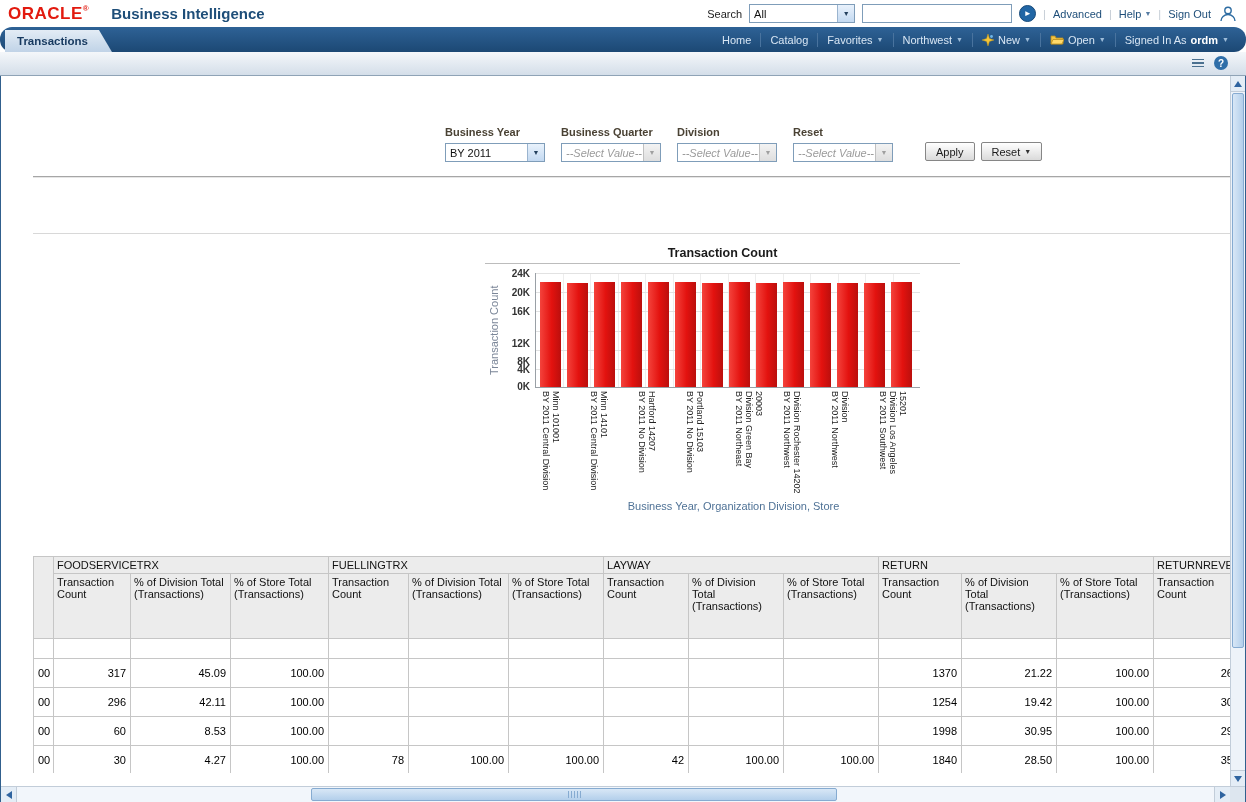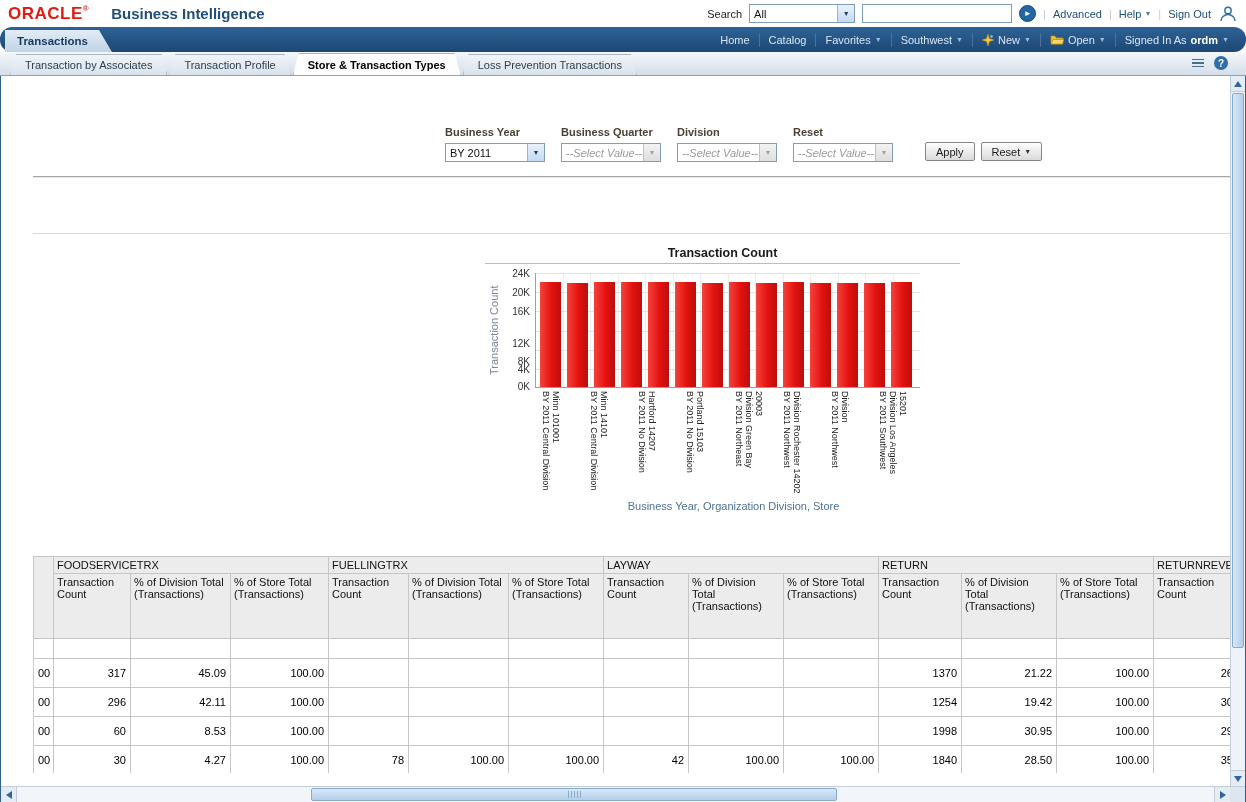--- a/index.html
+++ b/index.html
@@ -53,21 +53,21 @@
 .btn .caret{color:#333;}
 
 .mid-rule{height:1px;background:#d8d8d8;margin-top:56px;}
 
 
 .chart-wrap{width:475px;margin:12px 0 0 452px;}
 .chart-title{text-align:center;font-size:12.5px;font-weight:bold;color:#1a1a1a;}
 .chart-hr{border-top:1px solid #bcbcbc;margin:3px 0 9px;}
 .chart-body{display:flex;}
 .y-title{writing-mode:vertical-rl;transform:rotate(180deg);font-size:11px;color:#7b8698;height:115px;width:18px;display:flex;align-items:center;justify-content:center;}
-.yticks{position:relative;width:32px;height:115px;font-size:10px;color:#333;}
+.yticks{position:relative;width:32px;height:115px;font-size:10px;color:#333;font-weight:bold;}
 .ytick{position:absolute;right:5px;transform:translateY(-50%);}
 .plot{position:relative;width:385px;height:115px;border-left:1px solid #9aa0a6;border-bottom:1px solid #9aa0a6;display:flex;align-items:flex-end;gap:6px;padding:0 4px;background-image:repeating-linear-gradient(90deg,transparent 0 26.5px,#ededed 26.5px 27.5px);}
 .gridline{position:absolute;left:0;right:0;height:1px;background:#e2e2e2;}
 .bar{width:21px;background:linear-gradient(90deg,#f4433c 0%,#e3120f 55%,#bb0f0d 100%);position:relative;z-index:1;cursor:pointer;}
 .xlabels{display:flex;width:385px;margin-left:56px;height:106px;overflow:hidden;}
 .xlabel{flex:1;writing-mode:vertical-lr;font-size:9px;line-height:10px;color:#222;padding-top:3px;overflow:hidden;}
 .x-caption{width:385px;margin-left:56px;margin-top:6px;text-align:center;font-size:11px;color:#4f7296;}
 
 
 .table-wrap{margin-top:44px;height:217px;overflow:hidden;}
@@ -133,21 +133,21 @@
 <div class="navbar">
   <div class="main-tab">Transactions</div>
   <div class="nav-right">
     <span class="nav-item first">Home</span>
     <span class="nav-item">Catalog</span>
     <span class="nav-item">
         <span>Favorites</span>
         <span class="ncaret">▼</span>
       </span>
     <span class="nav-item">
-        <span>Southwest</span>
+        <span>Northwest</span>
         <span class="ncaret">▼</span>
       </span>
     <span class="nav-item">
       <svg width="12" height="12">
         <polygon points="6,0 7.4,4.6 12,6 7.4,7.4 6,12 4.6,7.4 0,6 4.6,4.6" fill="#f5c63a" stroke="#c99a18" stroke-width="0.5"></polygon>
         <circle cx="9.5" cy="2.5" r="1.4" fill="#6fb6e8"></circle>
       </svg>
       <span>New</span>
         <span class="ncaret">▼</span>
     </span>
@@ -161,26 +161,20 @@
     </span>
     <span class="nav-item">
       <span>Signed In As</span>
       <span class="bold-user">ordm</span>
       <span class="ncaret">▼</span>
     </span>
   </div>
 </div>
 
 <div class="subtabbar">
-  <div style="display:flex;align-items:flex-end;">
-      <div class="subtab">Transaction by Associates</div>
-      <div class="subtab">Transaction Profile</div>
-      <div class="subtab active">Store &amp; Transaction Types</div>
-      <div class="subtab">Loss Prevention Transactions</div>
-    </div>
   <div class="st-icons">
     <span class="icon-lines">
         <span></span>
         <span></span>
         <span></span>
       </span>
     <span class="help-btn">?</span>
   </div>
 </div>
 

